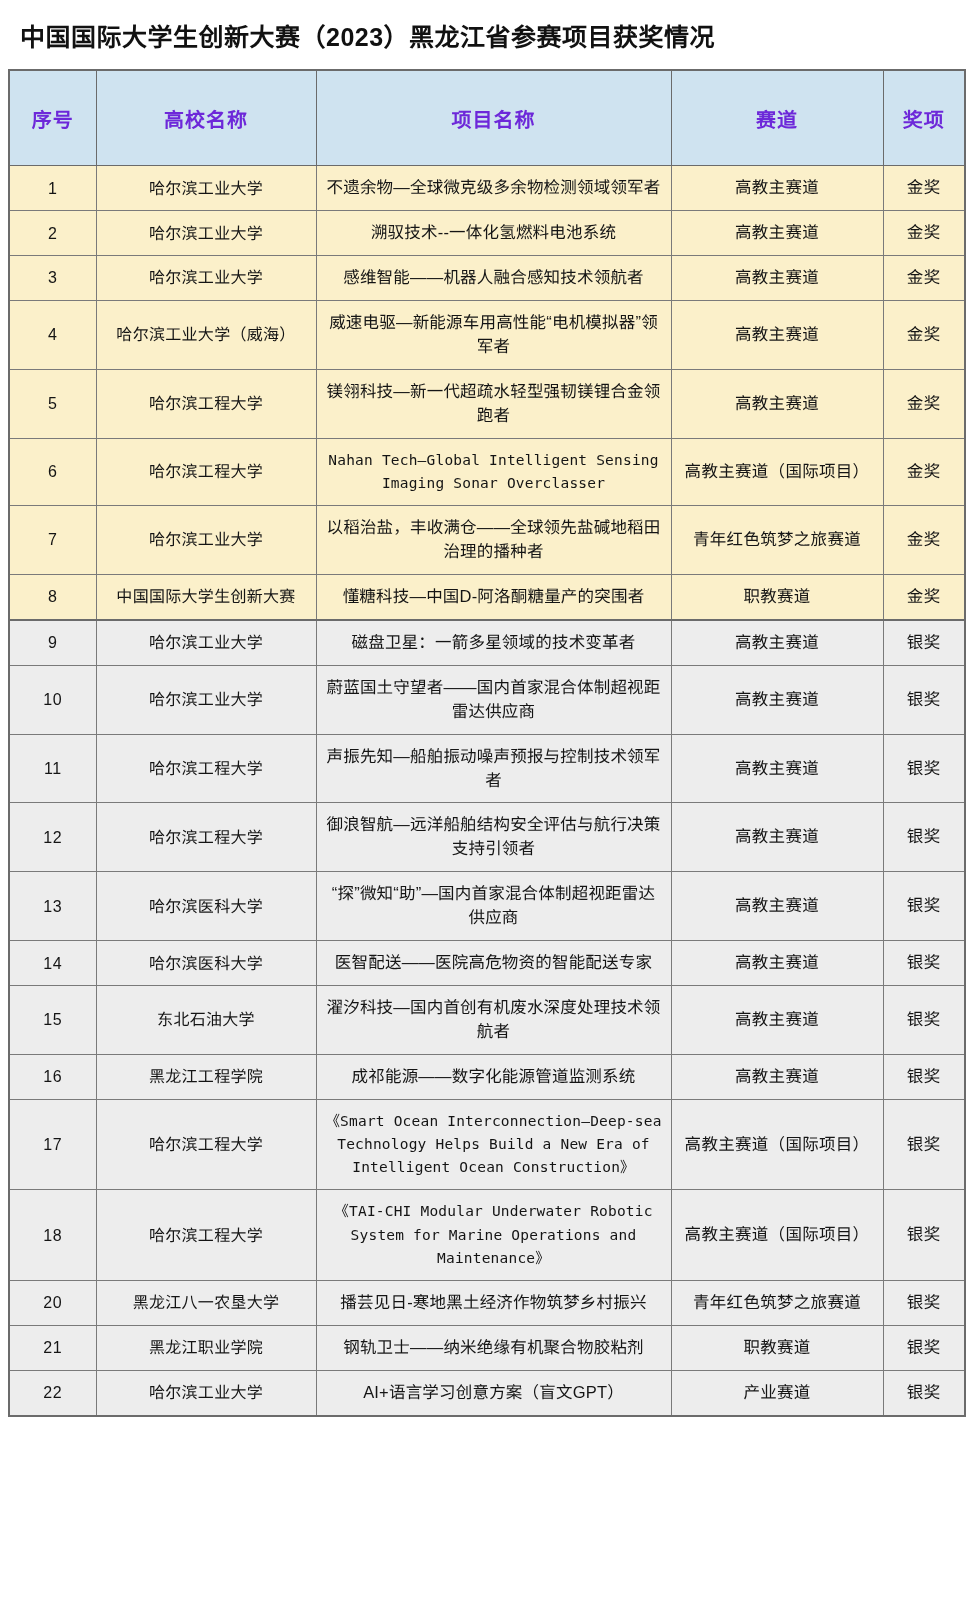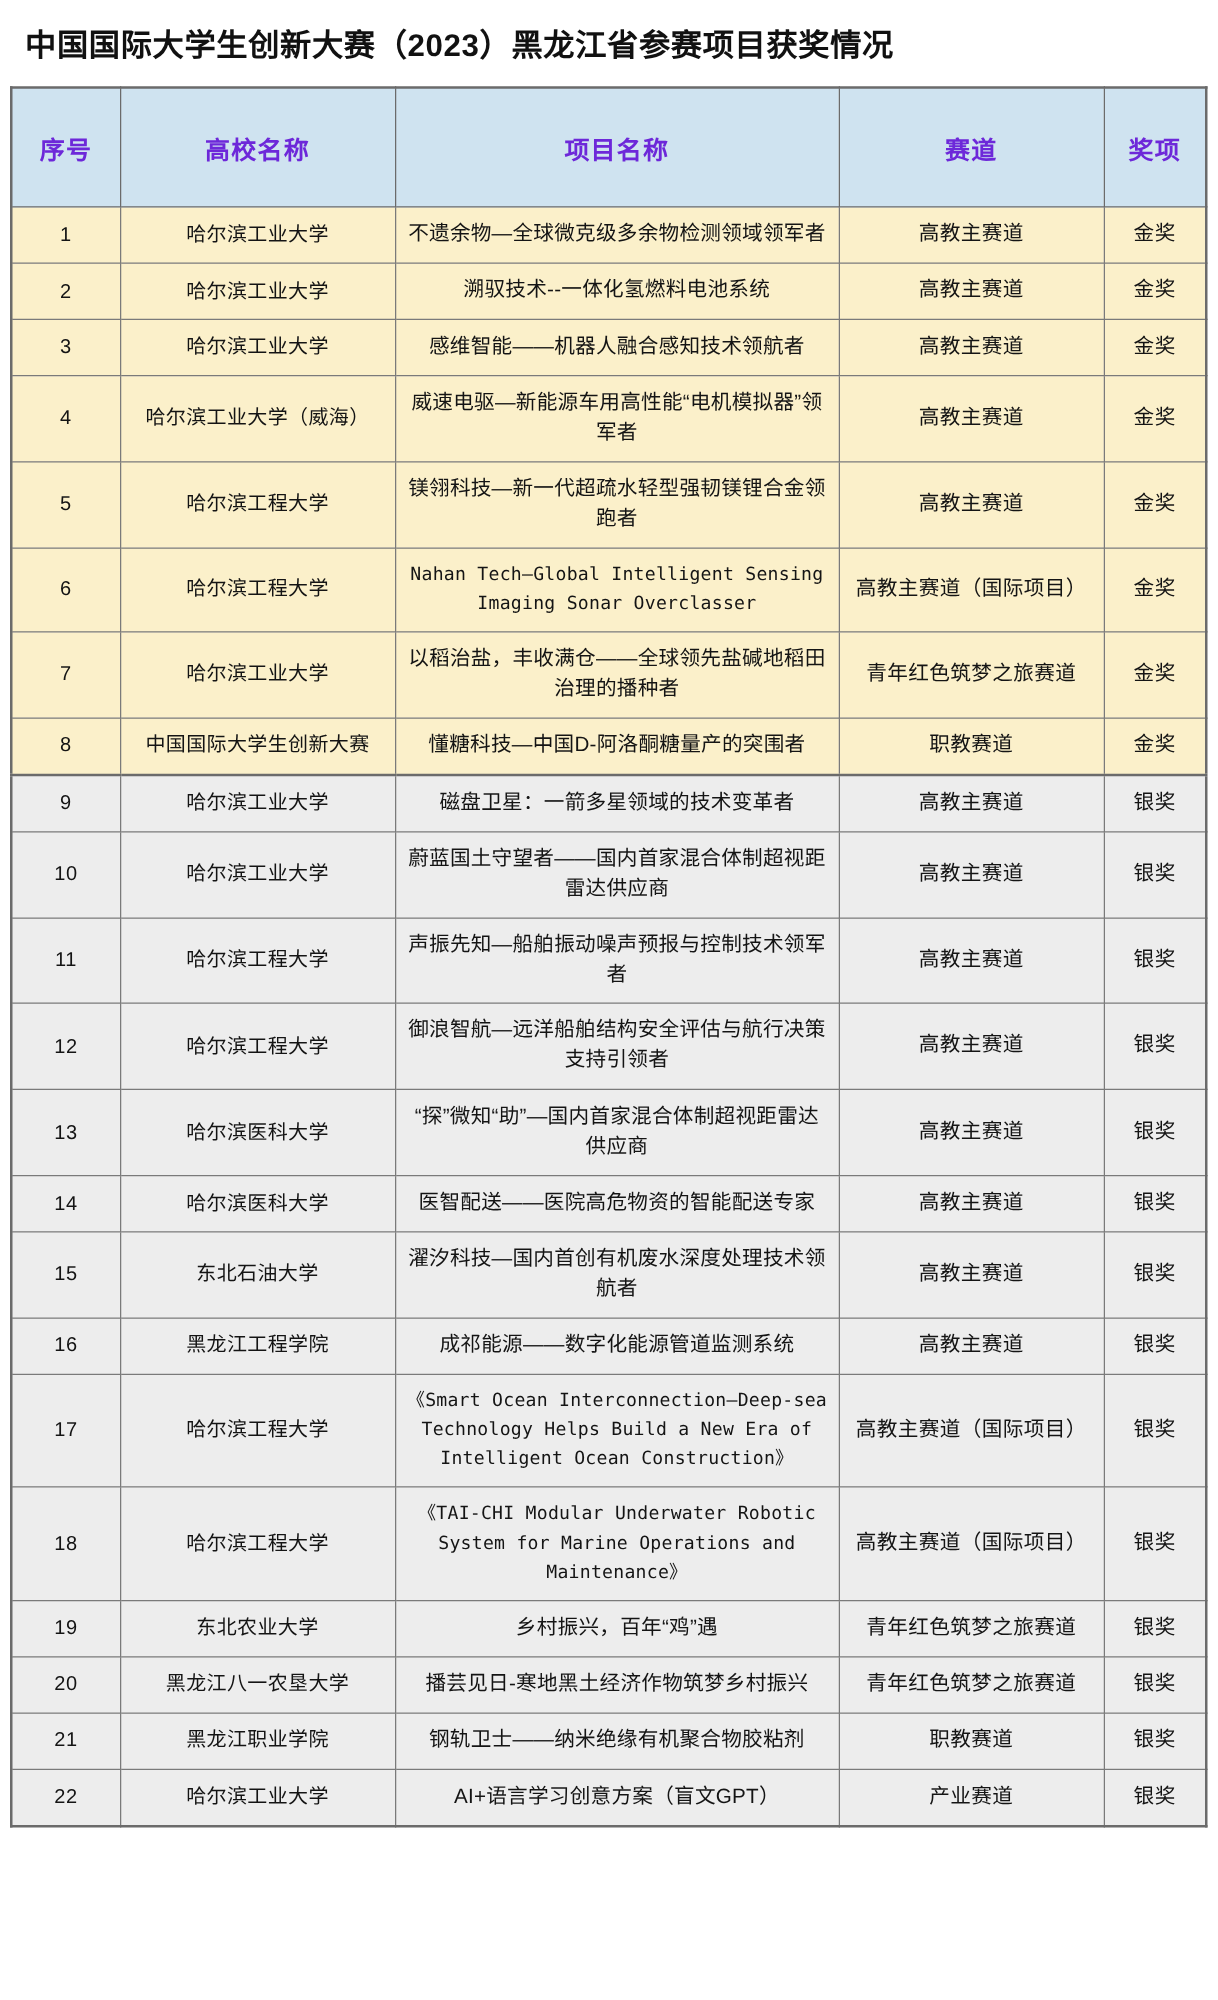--- a/index.html
+++ b/index.html
@@ -252,27 +252,20 @@
           <td class="cell-award">银奖</td>
         </tr>
         <tr class="silver">
           <td class="cell-index">18</td>
           <td class="cell-school">哈尔滨工程大学</td>
           <td class="cell-project latin">《TAI-CHI Modular Underwater Robotic System for Marine Operations and Maintenance》</td>
           <td class="cell-track">高教主赛道（国际项目）</td>
           <td class="cell-award">银奖</td>
         </tr>
         <tr class="silver">
-          <td class="cell-index">19</td>
-          <td class="cell-school">东北农业大学</td>
-          <td class="cell-project">乡村振兴，百年“鸡”遇</td>
-          <td class="cell-track">青年红色筑梦之旅赛道</td>
-          <td class="cell-award">银奖</td>
-        </tr>
-        <tr class="silver">
           <td class="cell-index">20</td>
           <td class="cell-school">黑龙江八一农垦大学</td>
           <td class="cell-project">播芸见日-寒地黑土经济作物筑梦乡村振兴</td>
           <td class="cell-track">青年红色筑梦之旅赛道</td>
           <td class="cell-award">银奖</td>
         </tr>
         <tr class="silver">
           <td class="cell-index">21</td>
           <td class="cell-school">黑龙江职业学院</td>
           <td class="cell-project">钢轨卫士——纳米绝缘有机聚合物胶粘剂</td>

